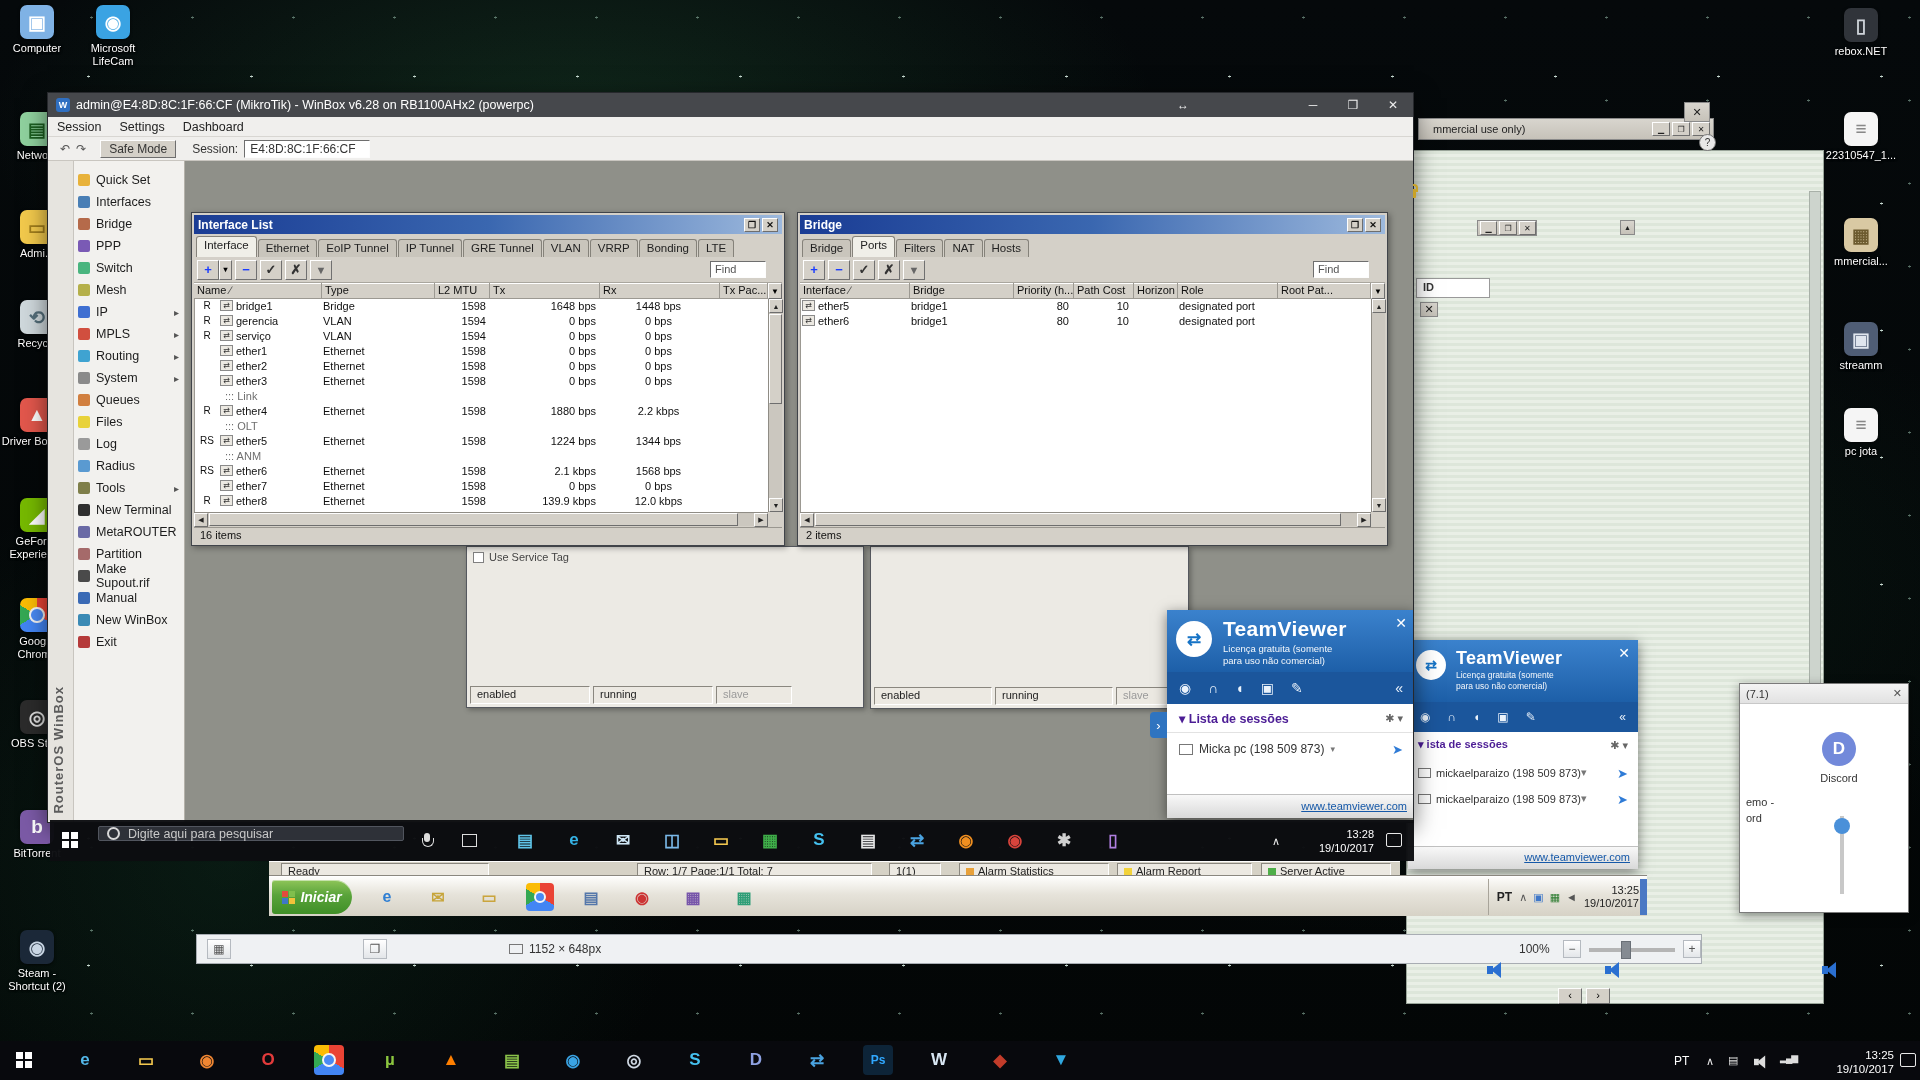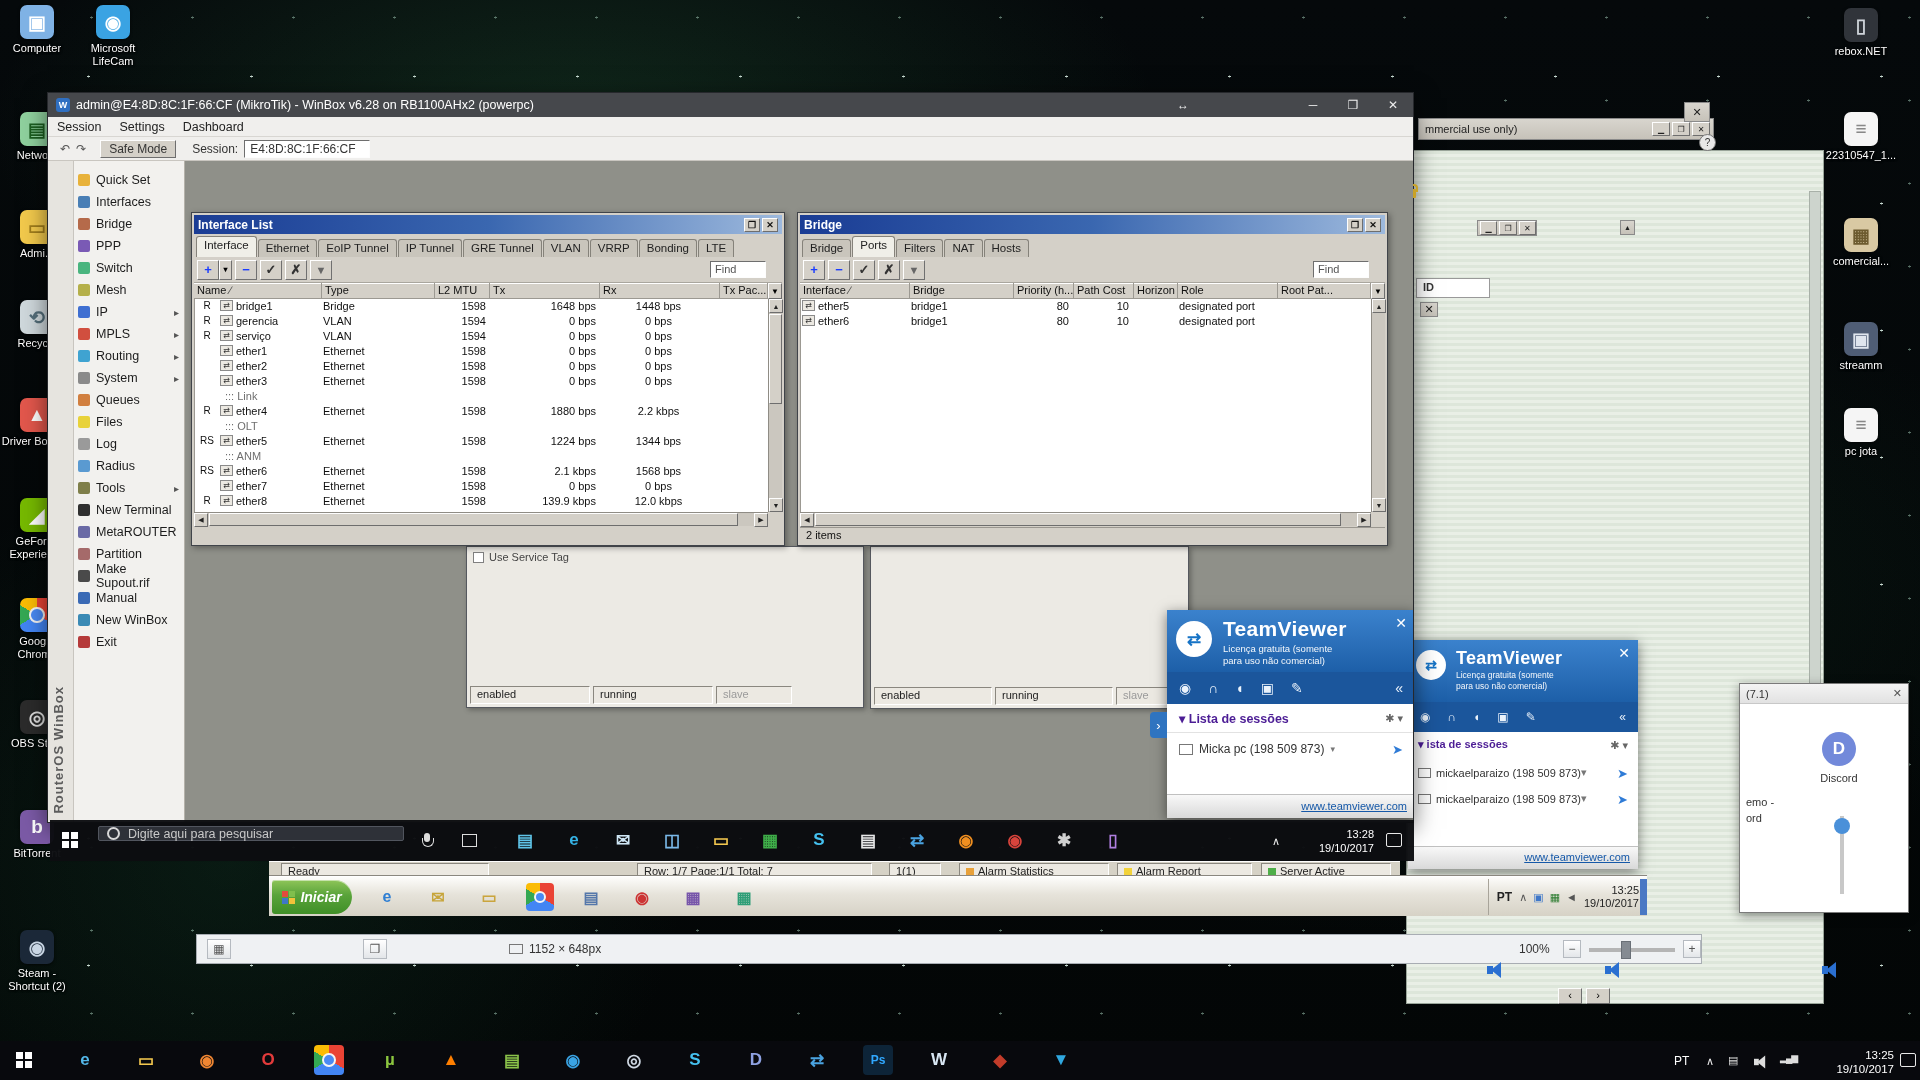--- a/index.html
+++ b/index.html
@@ -192,37 +192,37 @@
       <div class="deskicon" style="left: 1824px; top: 8px;">
         <div class="ig" style="background: rgb(48, 52, 58); color: rgb(207, 212, 218);">▯</div>
         <div class="lbl">rebox.NET</div>
       </div>
       <div class="deskicon" style="left: 1824px; top: 112px;">
         <div class="ig" style="background: rgb(245, 245, 245); color: rgb(136, 136, 136);">≡</div>
         <div class="lbl">22310547_1...</div>
       </div>
       <div class="deskicon" style="left: 1824px; top: 218px;">
         <div class="ig" style="background: rgb(217, 201, 163); color: rgb(109, 91, 47);">▦</div>
-        <div class="lbl">comercial...</div>
+        <div class="lbl">mmercial...</div>
       </div>
       <div class="deskicon" style="left: 1824px; top: 322px;">
         <div class="ig" style="background: rgb(79, 93, 117); color: rgb(223, 229, 238);">▣</div>
         <div class="lbl">streamm</div>
       </div>
       <div class="deskicon" style="left: 1824px; top: 408px;">
         <div class="ig" style="background: rgb(245, 245, 245); color: rgb(136, 136, 136);">≡</div>
         <div class="lbl">pc jota</div>
       </div>
     </div>
 
   <div id="right-pane">
     <div class="abs" style="right:2px;top:40px;bottom:200px;width:12px;background:#cdd4cd;border:1px solid #a8b0a8"></div>
   </div>
 
-  <div class="frag" style="left:1418px;top:118px;width:296px;height:22px;padding-left:6px">
+  <div class="frag" style="left:1418px;top:118px;width:296px;height:22px;padding-left:14px">
     <span>mmercial use only)</span>
     <span style="margin-left:auto;display:flex;padding-right:3px">
       <span class="fbtn raised">▁</span>
       <span class="fbtn raised">❐</span>
       <span class="fbtn raised">✕</span>
     </span>
   </div>
   <div class="frag raised" style="left:1684px;top:102px;width:26px;height:20px;justify-content:center">✕</div>
   <div class="abs" style="left:1699px;top:134px;width:17px;height:17px;border-radius:50%;border:1px solid #777;background:#e8e8e8;font-size:10px;display:flex;align-items:center;justify-content:center;color:#333">?</div>
   <div class="frag" style="left:1477px;top:220px;width:60px;height:16px">
@@ -635,20 +635,21 @@
         <div class="vsb">
           <span class="sbb raised" style="top:0">▲</span>
           <span class="raised abs" style="top:15px;left:0;width:13px;height:90px"></span>
           <span class="sbb raised" style="bottom:0">▼</span>
         </div>
         <div class="hsb">
           <span class="sbb raised" style="left:0">◀</span>
           <span class="raised abs" style="left:15px;right:30px;top:0;height:13px"></span>
           <span class="sbb raised" style="right:0">▶</span>
         </div>
+        <div class="cw-status">16 items</div>
       </div>
 
       <div class="cw" style="left:612px;top:51px;width:591px;height:334px">
         <div class="cw-title">
           <span>Bridge</span>
           <span style="margin-left:auto;display:flex">
             <span class="cw-btn raised">❐</span>
             <span class="cw-btn raised">✕</span>
           </span>
         </div>

